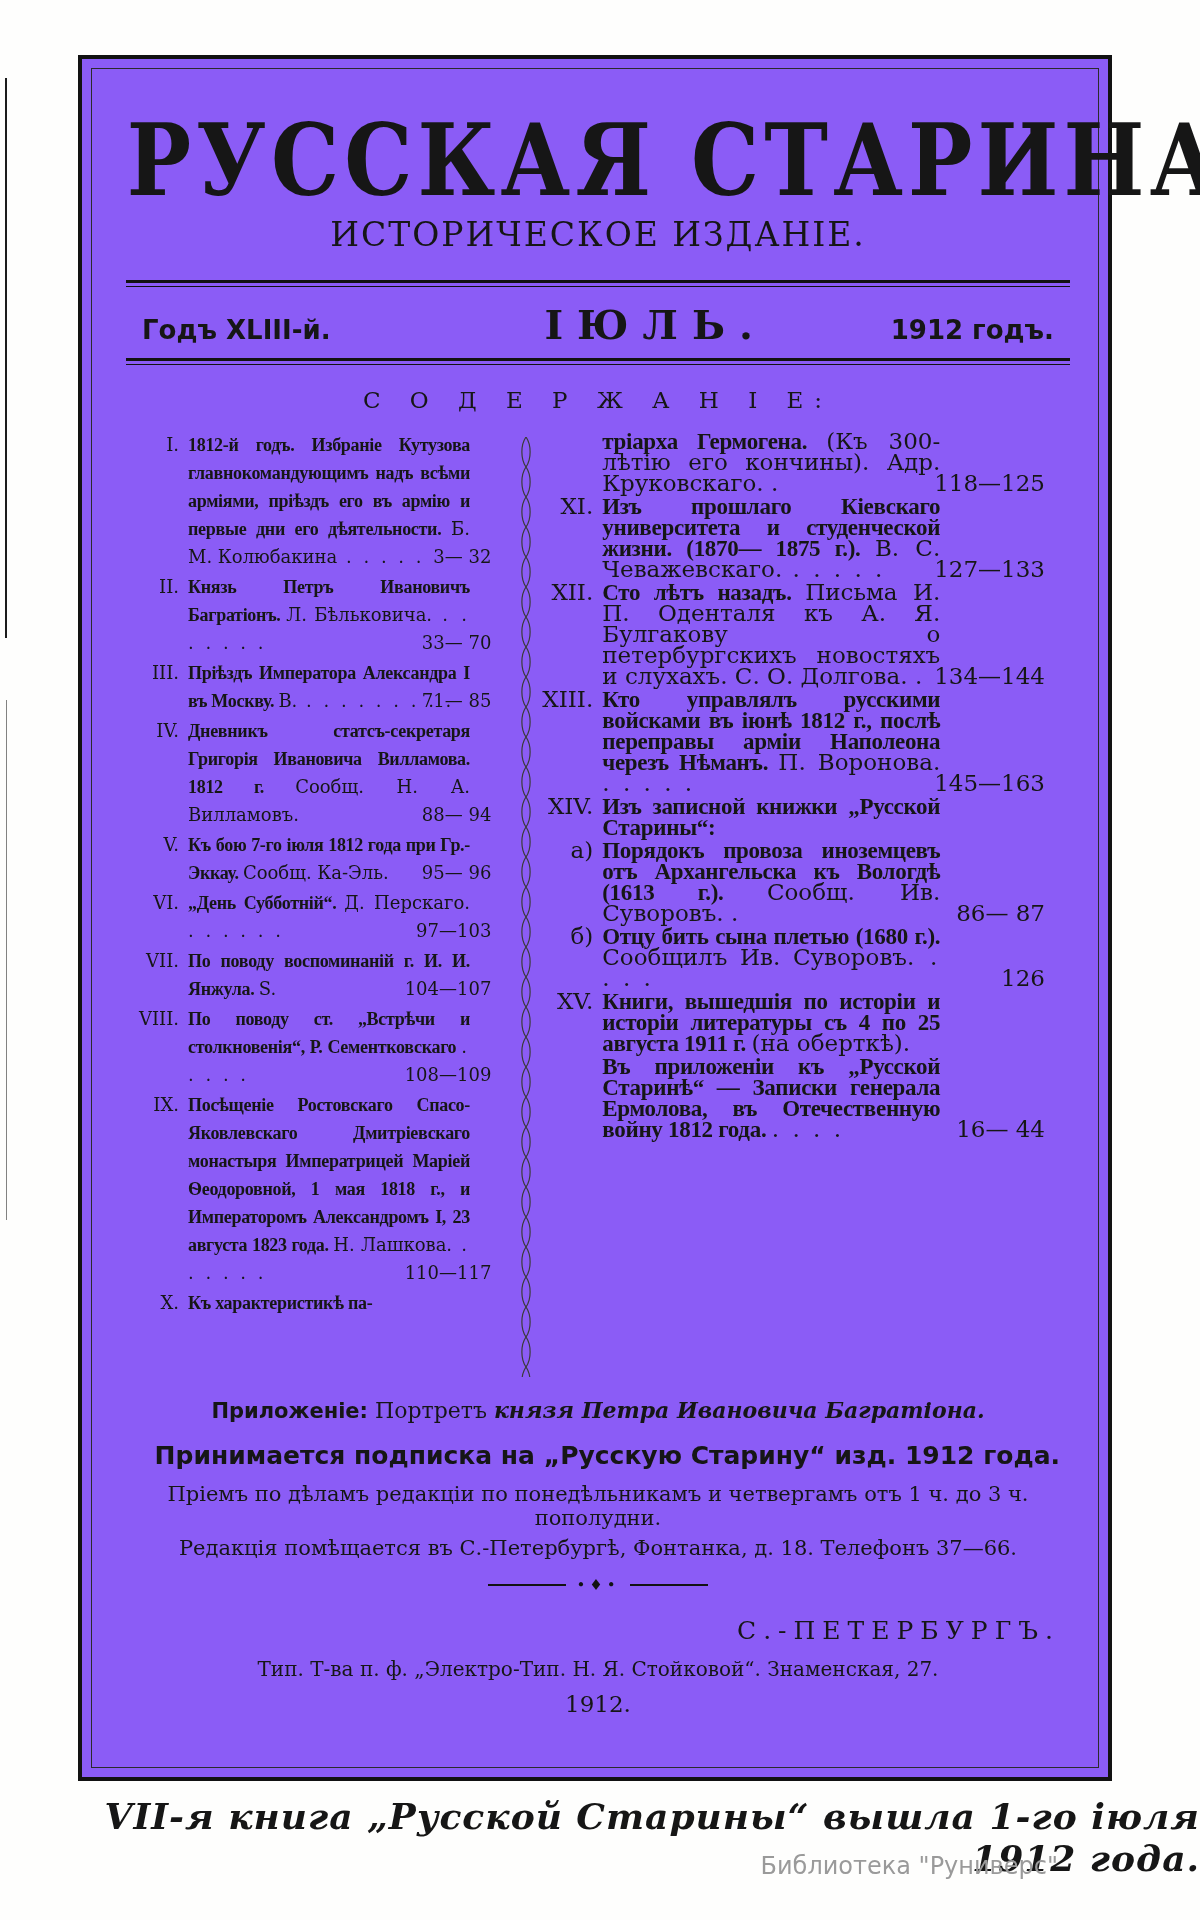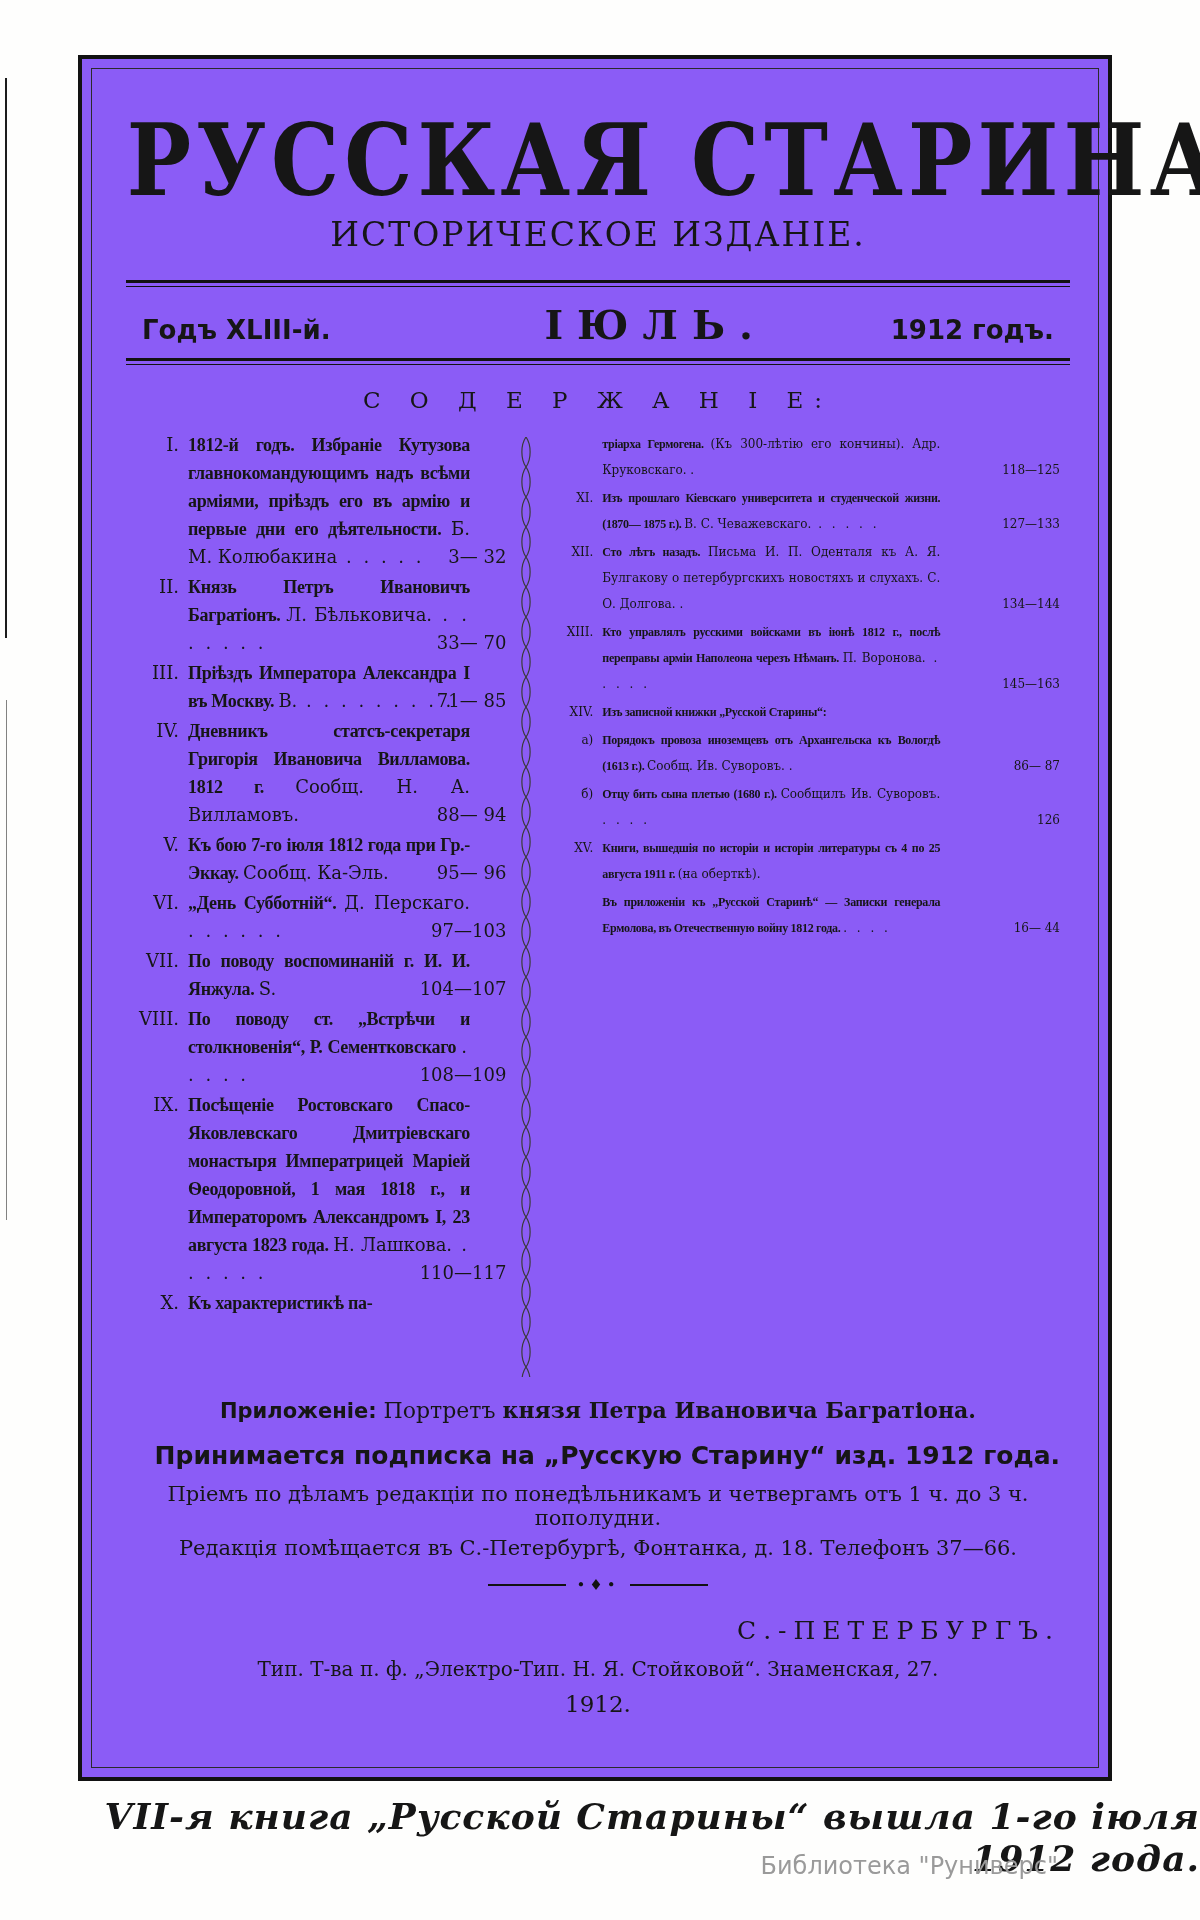--- a/index.html
+++ b/index.html
@@ -49,40 +49,40 @@
   .year-ord,.iss-year{
     font-family:"DejaVu Sans", sans-serif;font-weight:bold;font-size:26px;
   }
   .month{font-weight:bold;font-size:40px;letter-spacing:14px;padding-left:90px;}
   .toc-heading{
     text-align:center;font-size:23px;letter-spacing:11px;margin:22px 0 18px 0;
   }
   .toc{display:flex;align-items:stretch;}
   .col{display:block;}
   .col-left{width:372px;font-size:18px;line-height:28px;}
-  .col-right{width:520px;font-size:12px;line-height:26px;}
+  .col-right{width:520px;font-size:23px;line-height:21px;}
   .divider{width:24px;display:flex;justify-content:center;margin:6px 4px 0 8px;}
   .toc-item{position:relative;display:flex;margin:0 0 2px 0;}
   .toc-num{
     width:52px;flex-shrink:0;text-align:right;padding-right:9px;box-sizing:border-box;
     font-family:"DejaVu Serif", serif;
   }
   .col-right .toc-num{width:60px;}
   .toc-text{width:282px;text-align:justify;}
   .col-right .toc-text{width:338px;}
   .toc-title{font-family:Liberation Serif, serif;font-weight:bold;letter-spacing:-0.3px;}
   .toc-author{font-family:"DejaVu Serif", serif;}
   .toc-dots{letter-spacing:3px;}
   .toc-pages{
-    position:absolute;right:0;bottom:0;
+    position:absolute;right:15px;bottom:0;
     font-family:"DejaVu Serif", serif;white-space:nowrap;margin-top:48px;
   }
   .appendix-line{margin:20px 0 0 0;text-align:center;font-size:22px;}
   .appendix-line b{font-family:"DejaVu Sans", sans-serif;font-size:21px;}
-  .appendix-line .names{font-weight:bold;}
+  .appendix-line .names{font-weight:bold;font-style:italic;}
   .subscription{
     margin-top:18px;text-align:right;
     font-family:"DejaVu Sans", sans-serif;font-weight:bold;font-size:25px;
   }
   .info{margin-top:12px;text-align:center;font-size:21px;}
   .info.second{margin-top:6px;}
   .ornament{
     margin-top:16px;text-align:center;font-size:15px;letter-spacing:4px;
     display:flex;align-items:center;justify-content:center;gap:10px;color:#121212;
   }

